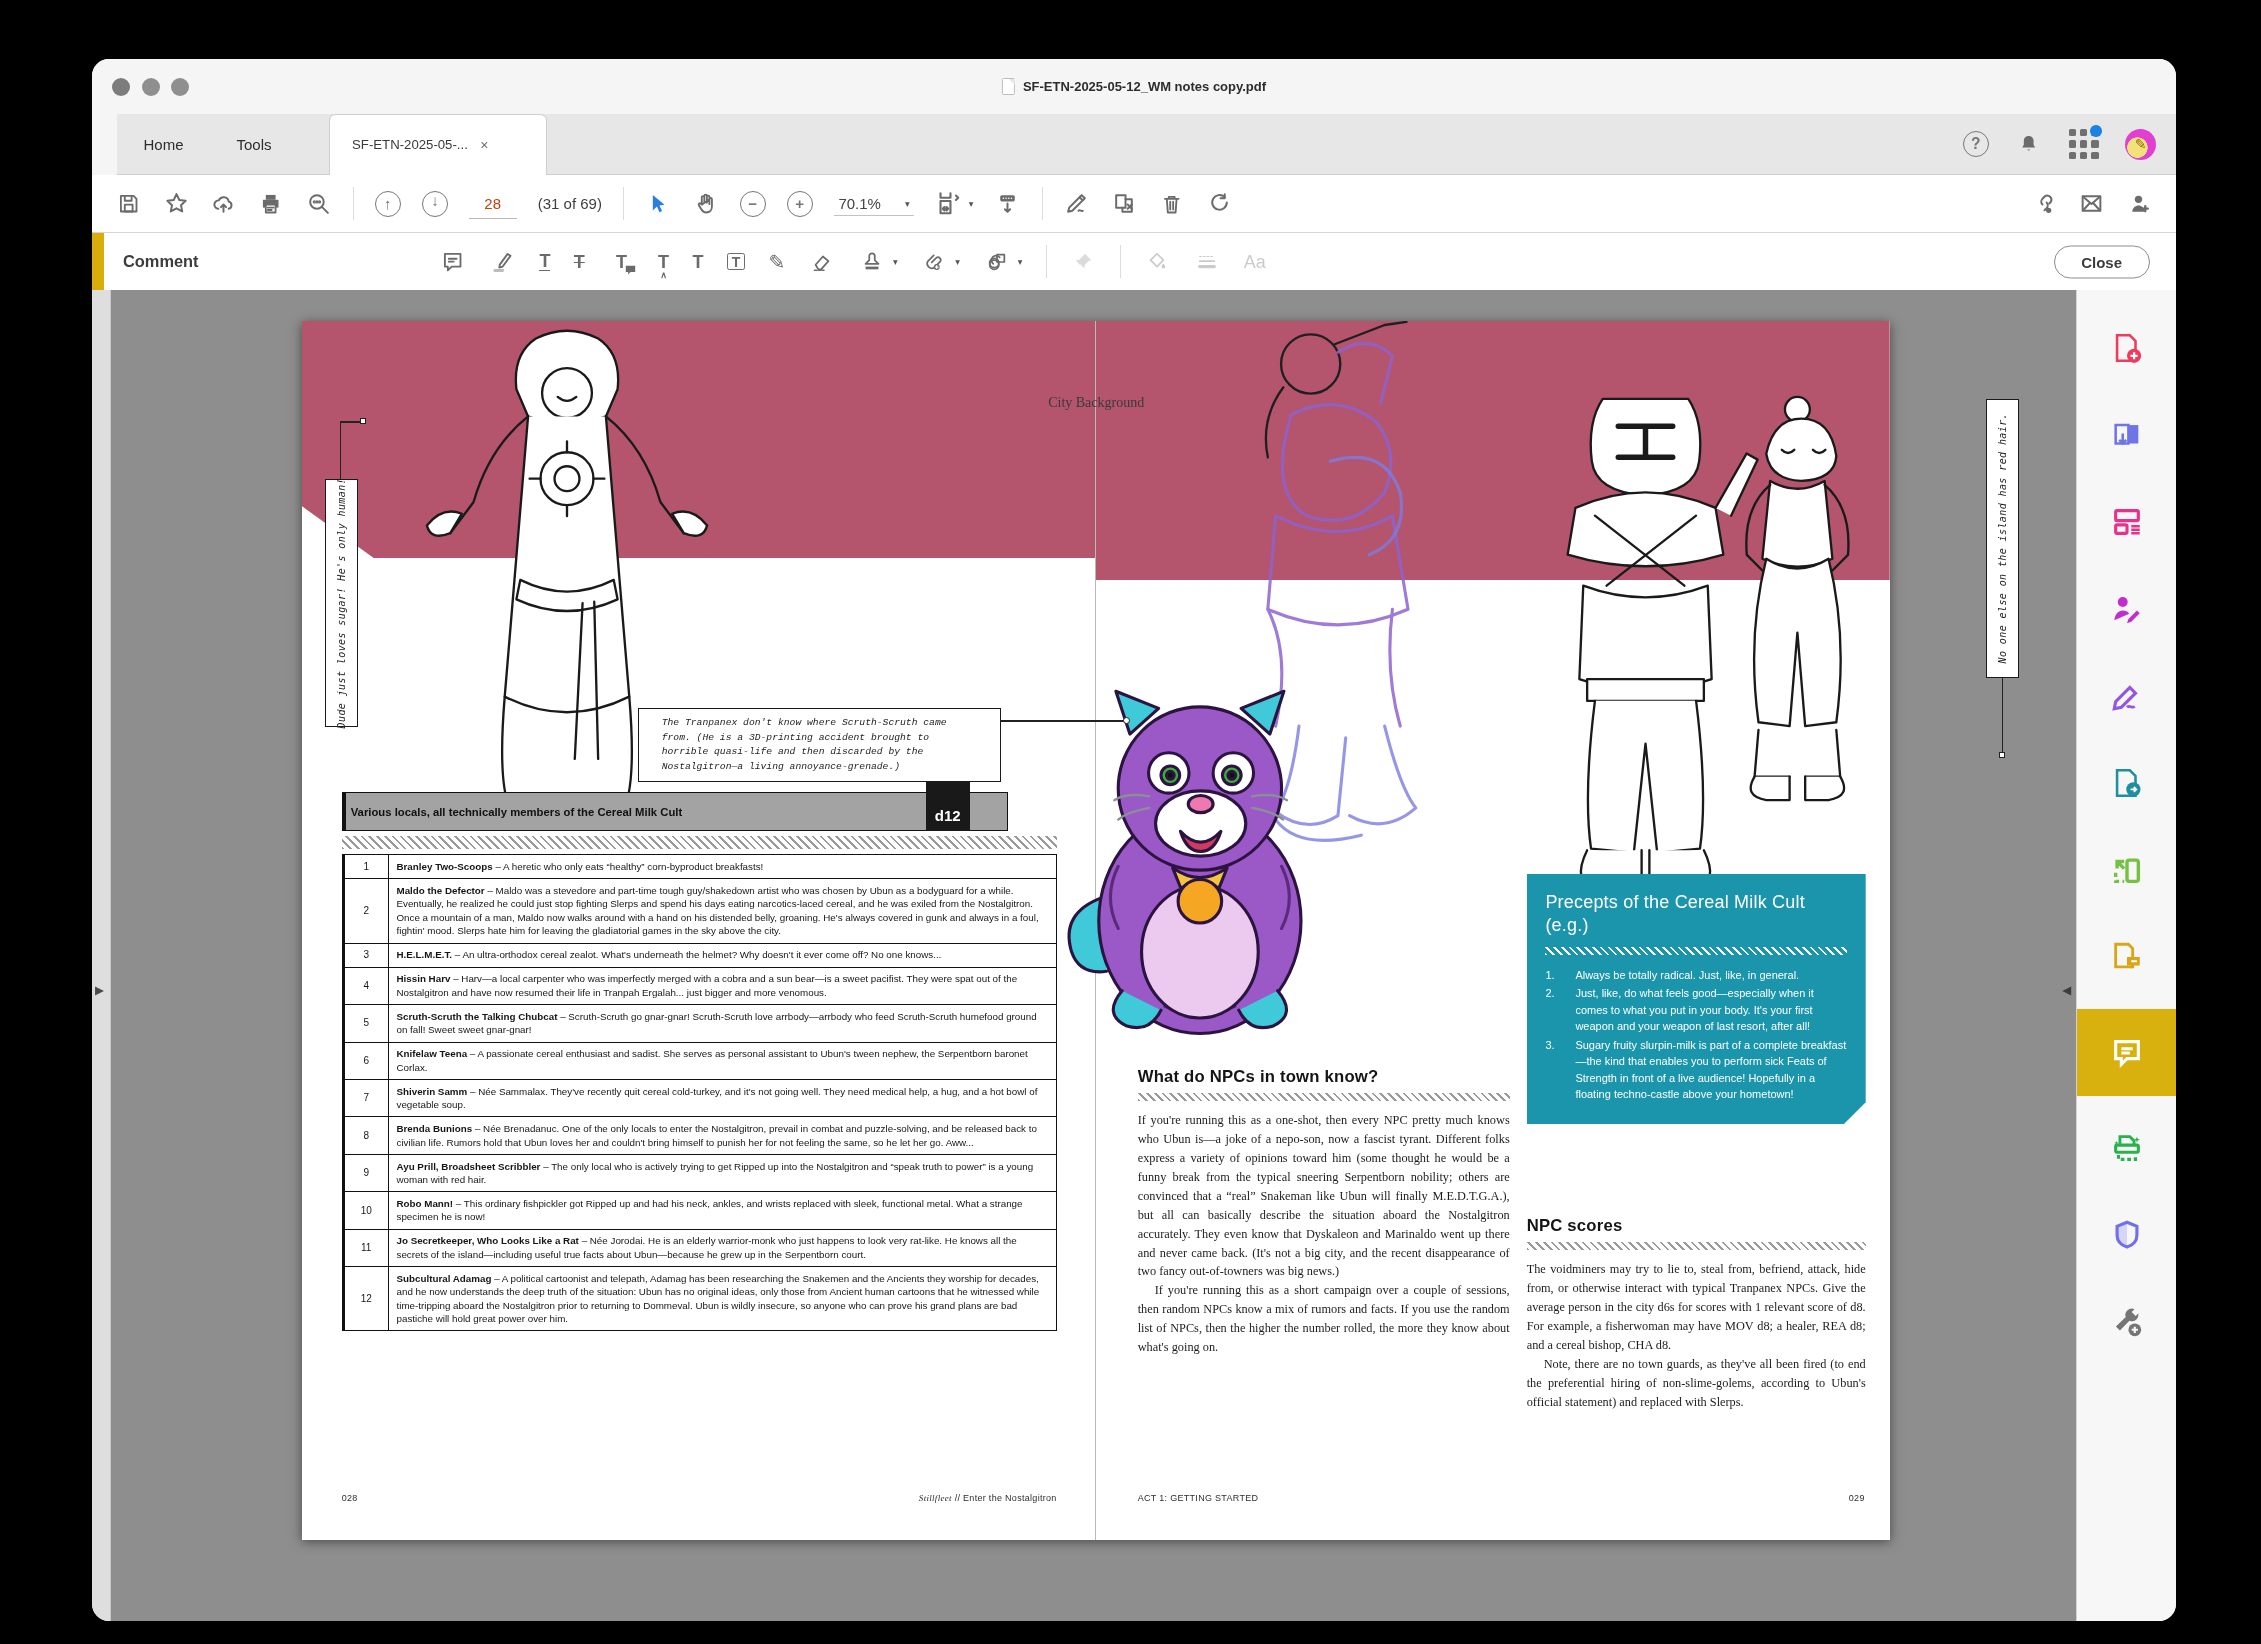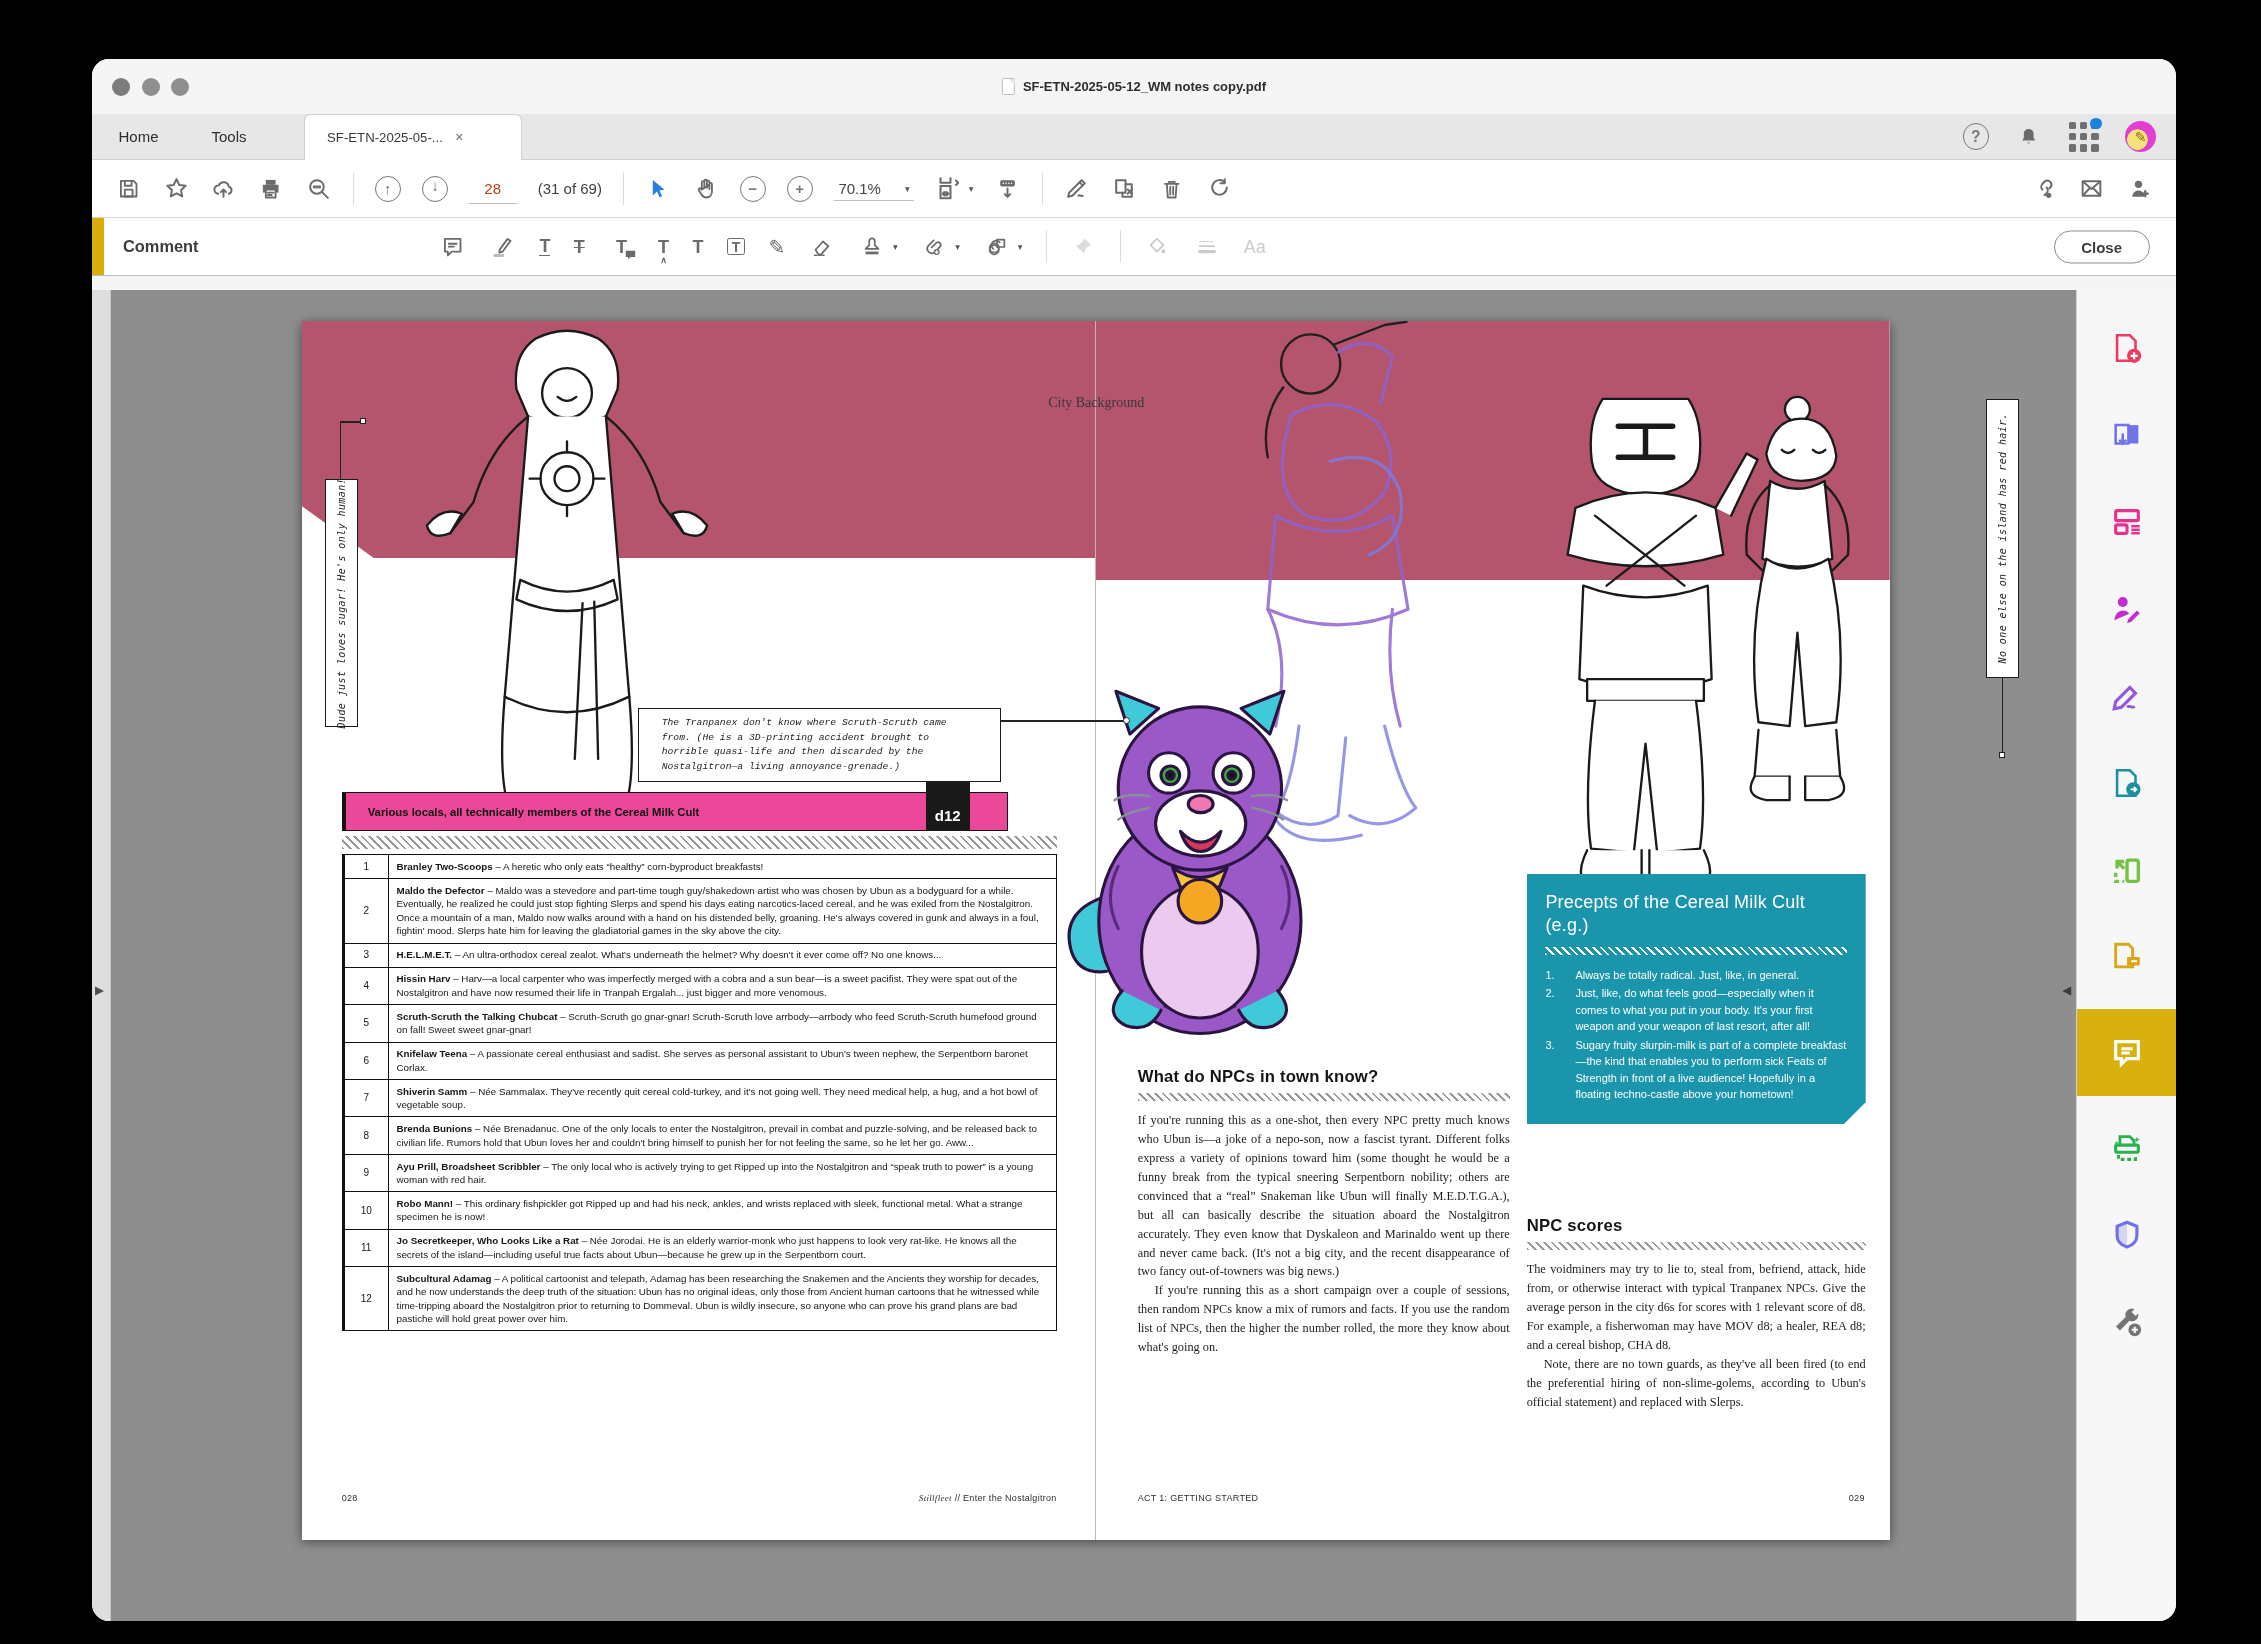--- a/index.html
+++ b/index.html
@@ -8,21 +8,21 @@
   
   .titlebar{height:55px;background:#f5f5f5;display:flex;align-items:center;position:relative;}
   .lights{display:flex;gap:11.7px;margin-left:20px;}
   .light{width:18px;height:18px;border-radius:50%;background:#8f8f8f;}
   .light.l1{background:#7c7c7c;}
   .doc-title-wrap{position:absolute;left:50%;transform:translateX(-50%);display:flex;align-items:center;gap:7.8px;}
   .doc-title{font-size:13px;font-weight:700;color:#2d2d2d;}
   .doc-glyph{width:13.2px;height:16.4px;background:#fff;border:1.2px solid #bdbdbd;border-radius:1.6px;position:relative;}
   .doc-glyph::after{content:"";position:absolute;right:-0.8px;top:-0.8px;border:3.1px solid #e6e6e6;border-left-color:transparent;border-bottom-color:transparent;}
   
-  .tabbar{height:46px;background:#e7e7e7;border-bottom:0.8px solid #cfcfcf;display:flex;align-items:stretch;position:relative;}
+  .tabbar{height:61px;background:#e7e7e7;border-bottom:0.8px solid #cfcfcf;display:flex;align-items:stretch;position:relative;margin-left:25px;}
   .tab-static{display:flex;align-items:center;padding:0 26.5px;font-size:15px;color:#2d2d2d;cursor:default;}
   .tab-active{margin-left:31px;margin-bottom:-0.8px;background:#fff;border:0.8px solid #cfcfcf;border-bottom:none;border-radius:6.2px 6.2px 0 0;display:flex;align-items:center;gap:12.5px;padding:0 22px;font-size:13.2px;color:#3a3a3a;min-width:218px;}
   .tab-close{color:#6f6f6f;font-size:14px;line-height:1;}
   .tab-right{position:absolute;right:20px;top:0;height:100%;display:flex;align-items:center;gap:26.5px;color:#6b6b6b;}
   .help-circ{width:26.5px;height:26.5px;border:1.9px solid #777;border-radius:50%;display:flex;align-items:center;justify-content:center;font-size:15.6px;font-weight:700;color:#777;}
   .grid-ic{position:relative;width:30px;height:30px;display:grid;grid-template-columns:repeat(3,1fr);gap:3.9px;}
   .grid-ic i{background:#707070;border-radius:1.6px;}
   .grid-dot{position:absolute;right:-3.1px;top:-3.9px;width:11.7px;height:11.7px;border-radius:50%;background:#1a82e2;}
   .avatar{width:31px;height:31px;border-radius:50%;background:radial-gradient(circle at 40% 60%,#f3e27a 0 38%,#e13fd4 40%);display:flex;align-items:center;justify-content:center;font-size:14px;color:#8a6a00;}
   
@@ -67,21 +67,21 @@
   .city-bg{position:absolute;left:705px;top:74px;width:179px;text-align:center;font-family:"Liberation Serif",serif;font-size:14px;color:#3a3a3a;z-index:6;}
   .illo{position:absolute;z-index:2;}
   
   .vnote{position:absolute;background:#fff;border:1.6px solid #1a1a1a;display:flex;align-items:center;justify-content:center;z-index:7;}
   .vnote span{writing-mode:vertical-rl;transform:rotate(180deg);font-family:"DejaVu Sans Mono",monospace;font-style:italic;font-size:10px;color:#222;letter-spacing:0.4px;white-space:nowrap;}
   .conn{position:absolute;background:#222;z-index:7;}
   .conn-sq{position:absolute;width:6.2px;height:6.2px;border:1.2px solid #222;background:#fff;z-index:7;}
   .conn-ci{position:absolute;width:7px;height:7px;border:1.2px solid #222;border-radius:50%;background:#fff;z-index:7;}
   .callout{position:absolute;left:336px;top:387px;width:363px;background:#fff;border:1.6px solid #1a1a1a;padding:7px 23px;font-family:Liberation Mono, monospace;font-style:italic;font-size:9.7px;line-height:1.5;color:#222;z-index:7;}
   
-  .tbl-header{position:absolute;left:40px;top:471px;width:666px;height:39px;border:1.9px solid #111;border-left-width:4.7px;background:#ec4899;display:flex;align-items:center;padding-left:22px;font-size:11.3px;font-weight:700;color:#111;z-index:4;}
+  .tbl-header{position:absolute;left:40px;top:471px;width:666px;height:39px;border:1.9px solid #111;border-left-width:4.7px;background:#a3a3a3;display:flex;align-items:center;padding-left:5px;font-size:11.3px;font-weight:700;color:#111;z-index:4;}
   .die-tab{position:absolute;right:37px;top:-12.5px;height:50px;width:44px;background:#191919;color:#fff;display:flex;align-items:flex-end;justify-content:center;padding-bottom:6.2px;font-size:15px;font-weight:700;}
   .hatch{background:repeating-linear-gradient(45deg,#9a9a9a 0 1.9px,transparent 1.9px 5.5px);}
   .tbl-hatch{position:absolute;left:40px;top:515px;width:715px;height:12.5px;z-index:3;}
   .npc-table{position:absolute;left:40px;top:533px;width:715px;border:1.6px solid #111;border-left-width:3.9px;border-collapse:collapse;z-index:4;background:#fff;}
   .npc-table td{border:1.2px solid #111;padding:4.7px 7.8px;font-size:9.8px;line-height:1.38;color:#161616;vertical-align:middle;}
   .npc-table td.num{width:45px;text-align:center;font-size:10px;}
   .npc-table b{font-weight:700;}
   
   .sec-title{font-size:16.7px;font-weight:800;color:#151515;letter-spacing:0.2px;}
   .sec-hatch{height:8.6px;margin:5.5px 0 10px 0;}

